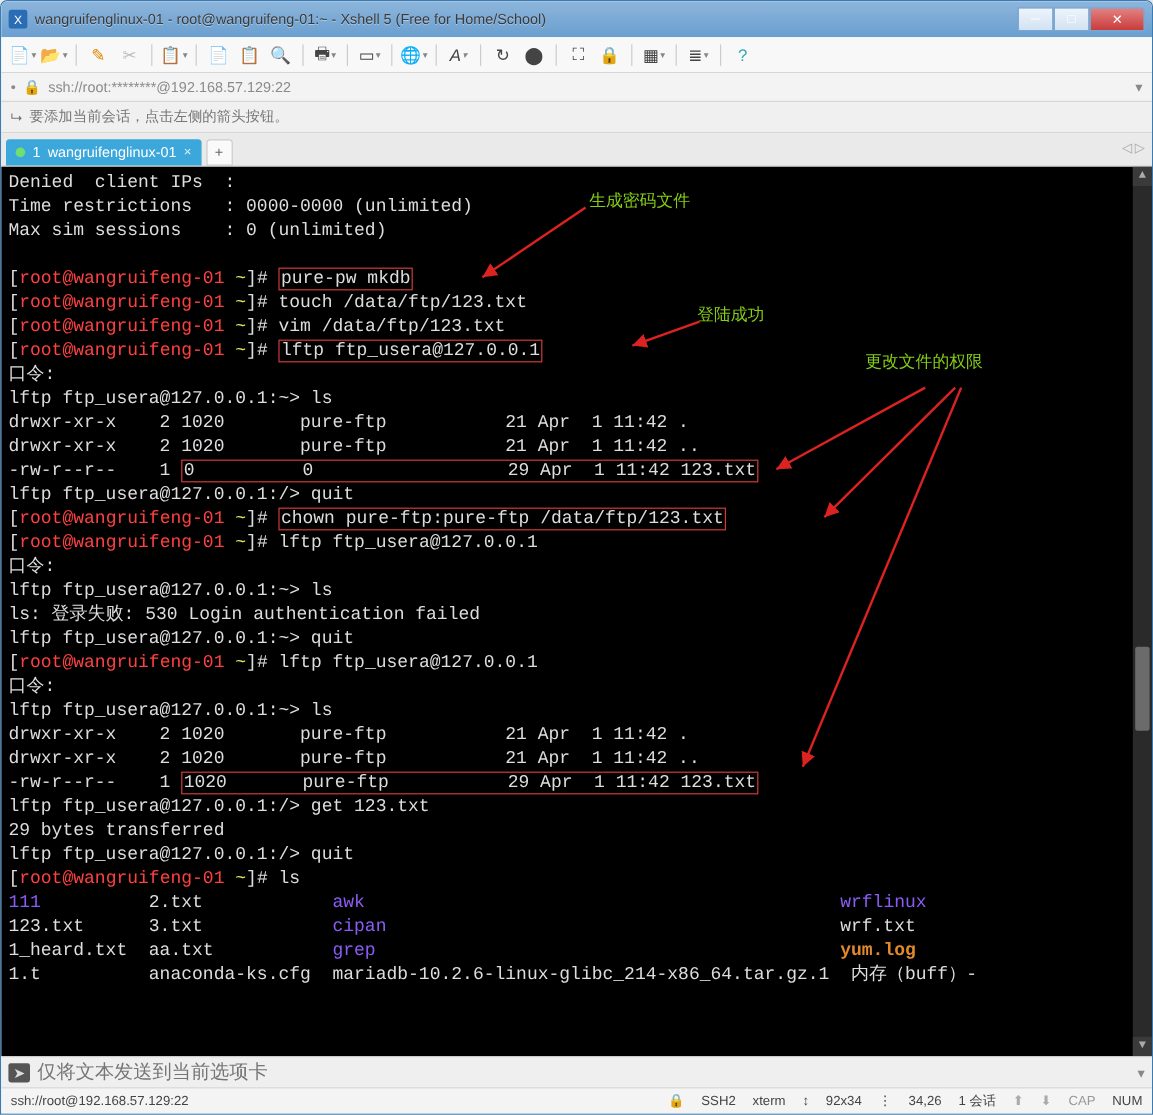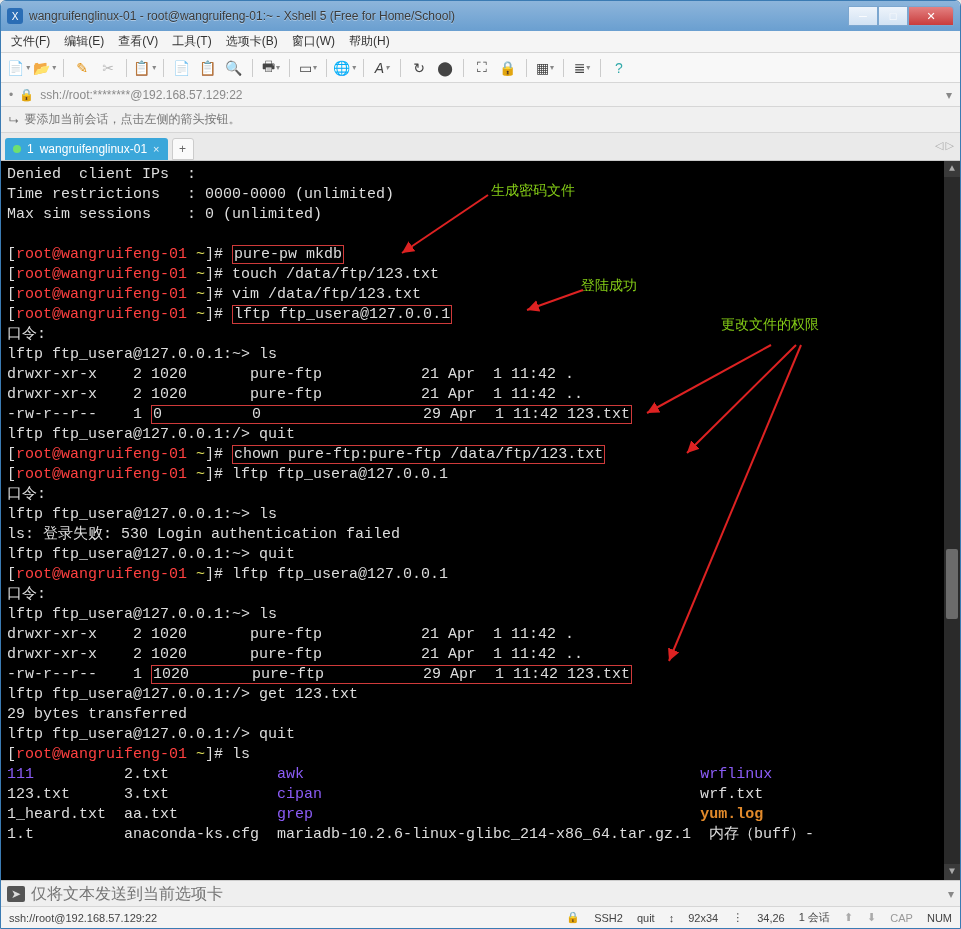--- a/index.html
+++ b/index.html
@@ -53,29 +53,20 @@
         <text x="8" y="12" font-size="10" text-anchor="middle" fill="#fff">X</text>
       </svg>
     <span class="title">wangruifenglinux-01 - root@wangruifeng-01:~ - Xshell 5 (Free for Home/School)</span>
     <div class="winbtns">
       <div class="winbtn">─</div>
       <div class="winbtn">□</div>
       <div class="winbtn close">✕</div>
     </div>
   </div>
 
-  <div class="menubar">
-    <span>文件(F)</span>
-    <span>编辑(E)</span>
-    <span>查看(V)</span>
-    <span>工具(T)</span>
-    <span>选项卡(B)</span>
-    <span>窗口(W)</span>
-    <span>帮助(H)</span>
-  </div>
 
   <div class="toolbar">
     <span class="tbtn dd" style="color:#2c7">📄</span>
     <span class="tbtn dd" style="color:#d9a33a">📂</span>
     <span class="sep"></span>
     <span class="tbtn" style="color:#e08a00">✎</span>
     <span class="tbtn" style="color:#bbb">✂</span>
     <span class="sep"></span>
     <span class="tbtn dd">📋</span>
     <span class="sep"></span>
@@ -167,21 +158,21 @@
     <span style="background:#555;color:#ddd;padding:1px 4px;border-radius:2px">➤</span>
     <input style="flex: 1 1 0%; border: none; background: transparent; color: rgb(154, 154, 154); font-size: 16px; outline: none;" placeholder="仅将文本发送到当前选项卡">
     <span style="color:#888">▾</span>
   </div>
 
   <div class="statusbar">
     <span>ssh://root@192.168.57.129:22</span>
     <div class="right">
       <span>🔒</span>
       <span>SSH2</span>
-      <span>quit</span>
+      <span>xterm</span>
       <span>↕</span>
       <span>92x34</span>
       <span>⋮</span>
       <span>34,26</span>
       <span>1 会话</span>
       <span style="color:#aaa">⬆</span>
       <span style="color:#aaa">⬇</span>
       <span style="color:#999">CAP</span>
       <span>NUM</span>
     </div>

